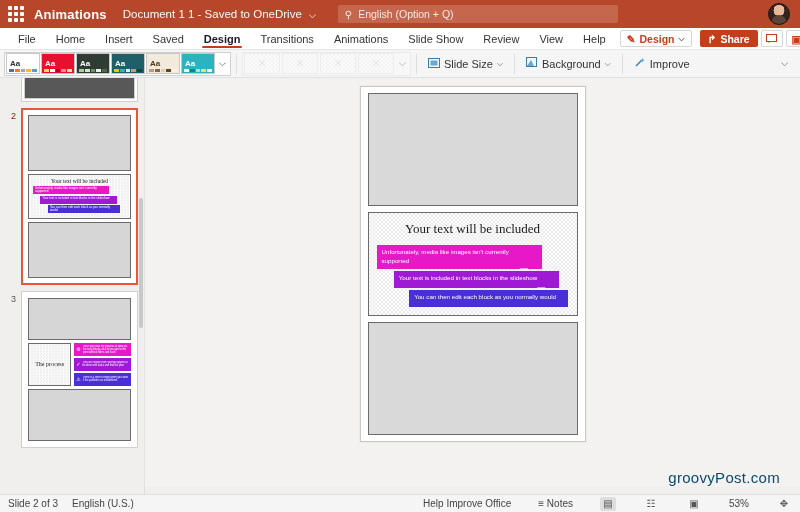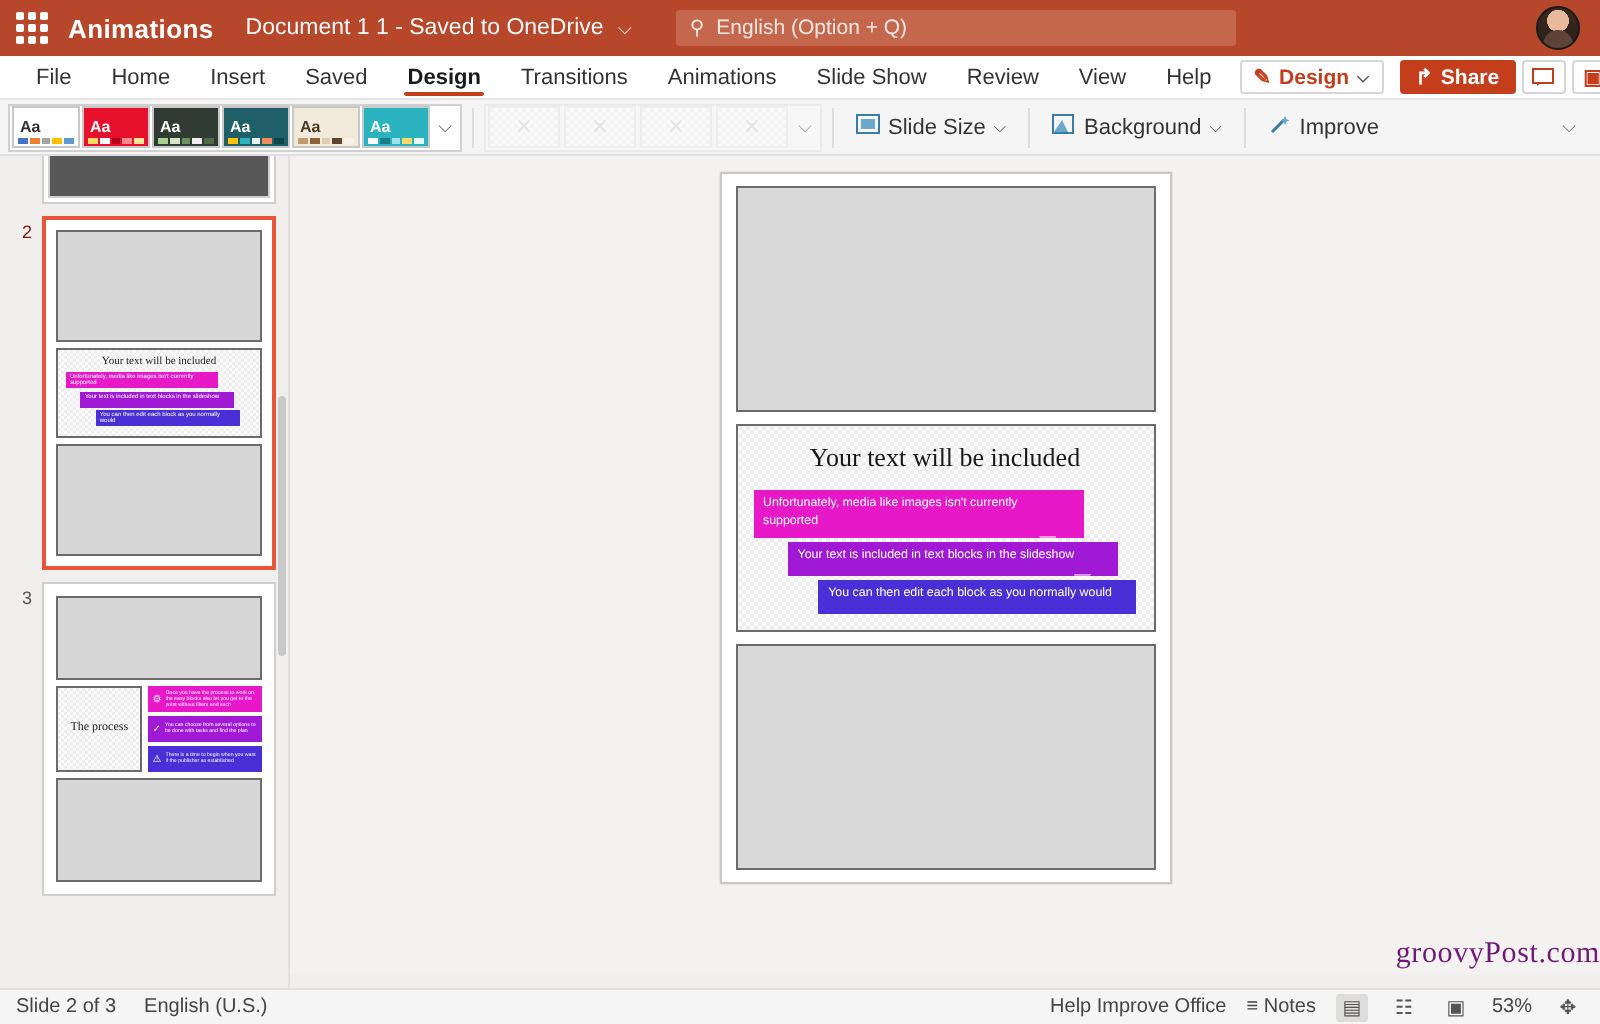--- a/index.html
+++ b/index.html
@@ -173,30 +173,30 @@
   }
 
   
   .thumb-scroll {
     position: absolute; right: 0; top: 0; bottom: 0; width: 6px; background: #f0efee;
   }
   .thumb-scroll i { position: absolute; left: 1px; width: 4px; top: 120px; height: 130px;
     background: #c8c8c8; border-radius: 2px; display: block; }
 
   .watermark {
-    position: absolute; right: 0; bottom: 8px; font-family: Liberation Serif, serif;
-    font-size: 15px; color: #701a75; letter-spacing: .3px;
+    position: absolute; right: 20px; bottom: 8px; font-family: Liberation Sans, sans-serif;
+    font-size: 15px; color: #0c4a6e; letter-spacing: .3px;
   }
 
   
   .statusbar {
     height: 18px; flex: 0 0 18px; background: #f5f5f5; border-top: 1px solid #e0e0e0;
     display: flex; align-items: center; padding: 0 8px; font-size: 10px; color: #444; gap: 14px;
   }
-  .statusbar .right { margin-left: auto; display: flex; align-items: center; gap: 10px; }
+  .statusbar .right { margin-left: auto; display: flex; align-items: center; gap: 27px; }
   .vbtn { width: 16px; height: 14px; display: flex; align-items: center; justify-content: center;
     cursor: pointer; color: #555; font-size: 10px; border-radius: 2px; }
   .vbtn.active { background: #dfdedd; }
   .st-item { cursor: pointer; white-space: nowrap; }
 
   
   .bottom-scroll {
     position: absolute; left: 0; right: 0; bottom: 0; height: 7px; background: #f0efee;
   }
 </style>

